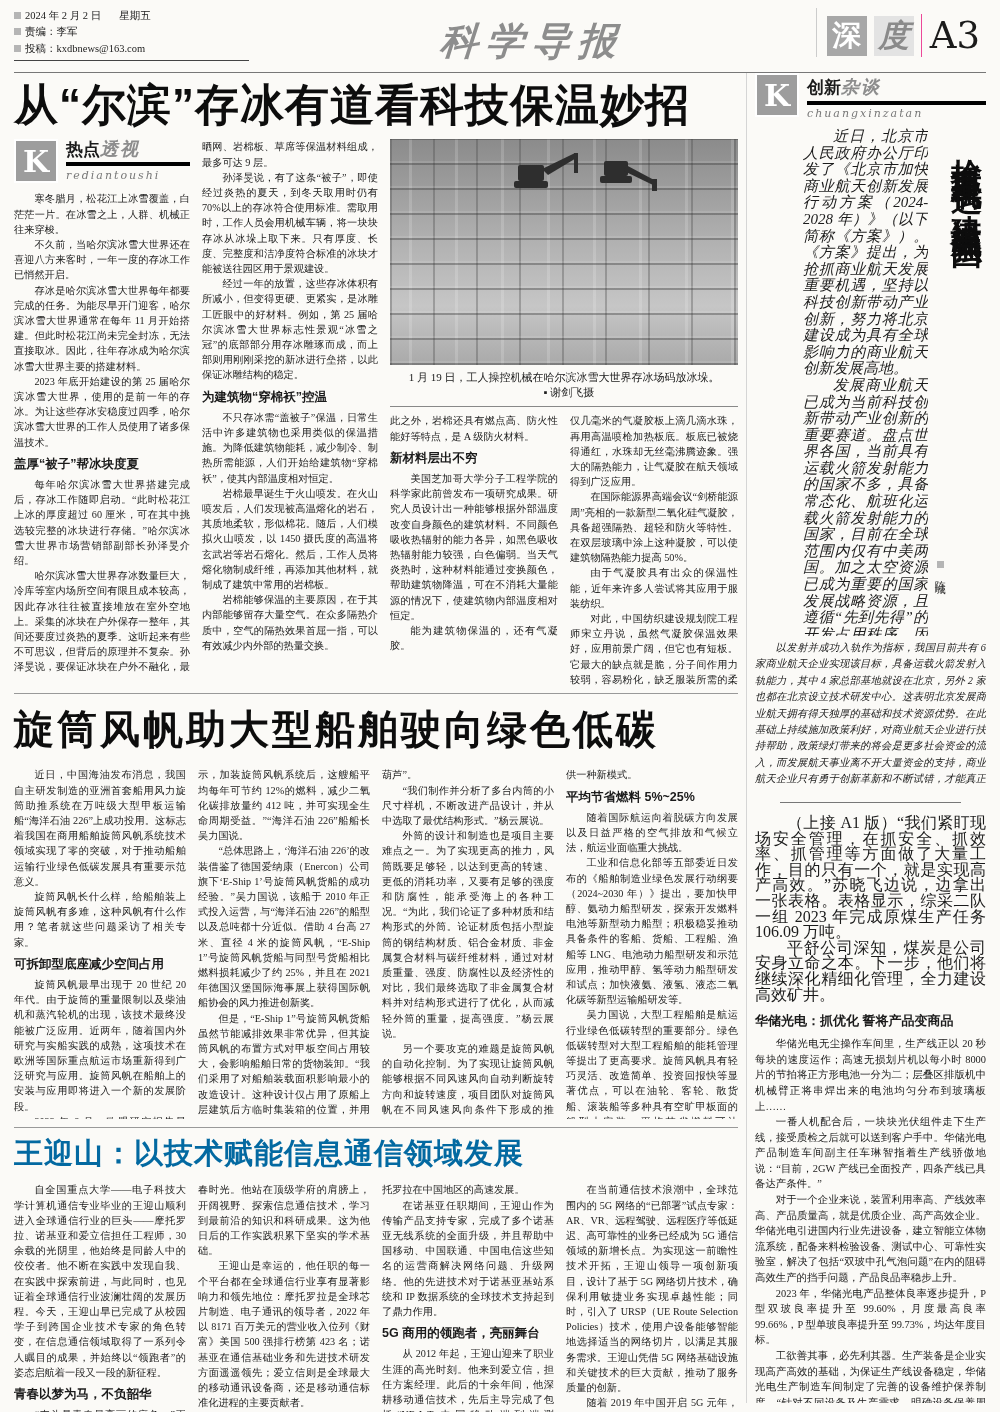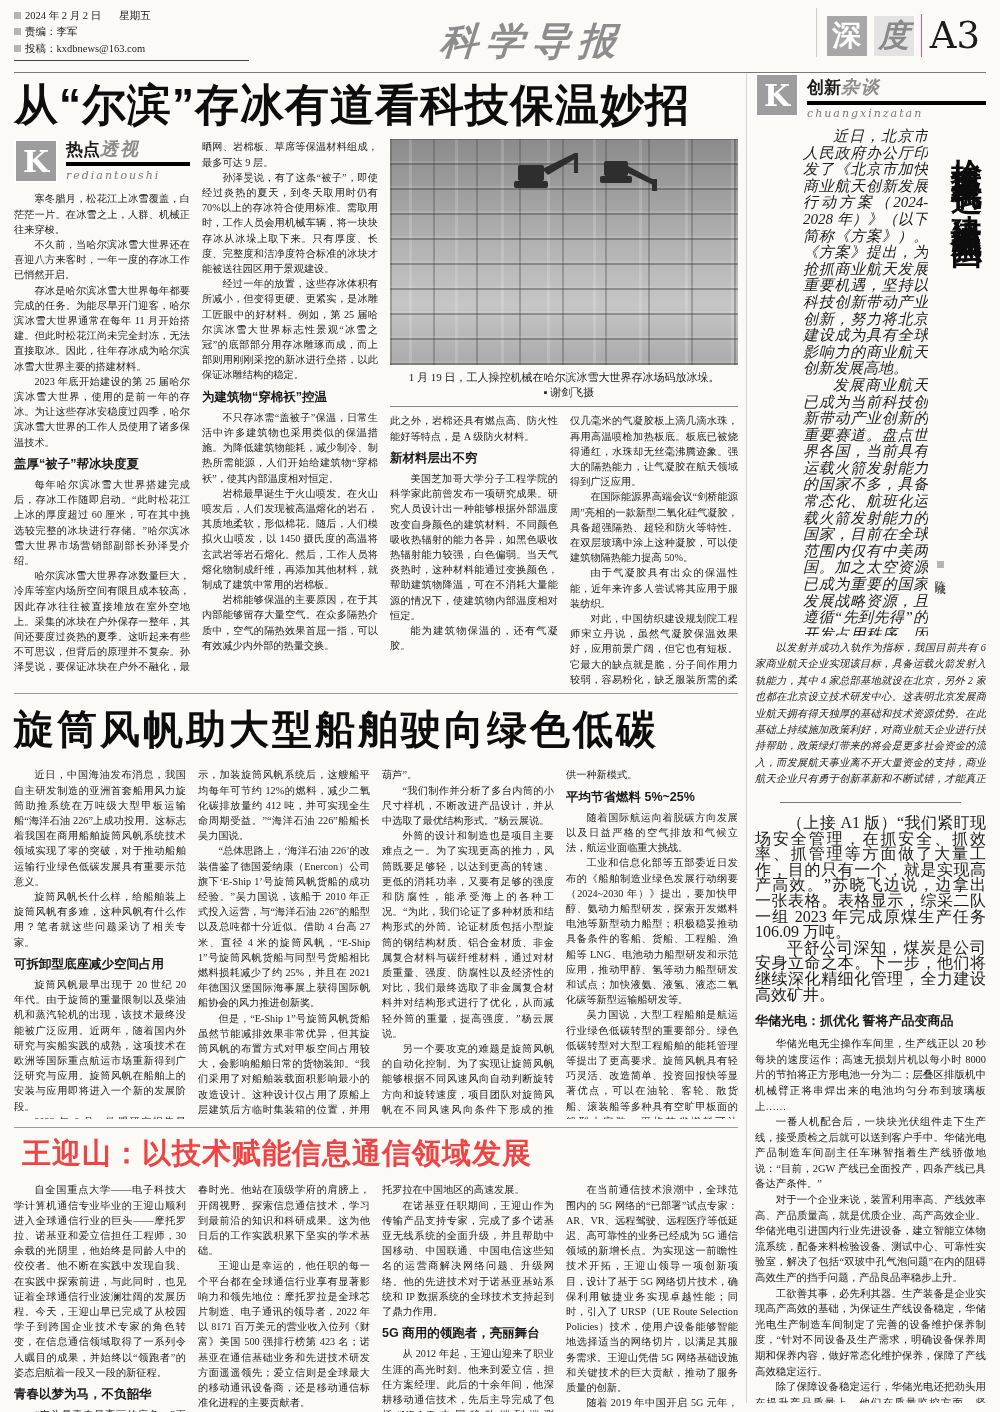--- a/index.html
+++ b/index.html
@@ -22,22 +22,22 @@
   .depth2{width:40px;height:40px;background:#e3e3e3;color:#8a8a8a;font-weight:bold;font-size:31px;
           font-style:italic;font-family:"DejaVu Serif",serif;display:flex;align-items:center;justify-content:center;}
   .pageno{font-family:"DejaVu Serif",serif;font-weight:normal;font-size:37px;border-left:1px solid #ec4899;padding-left:8px;}
   .toprule{border-top:1.5px solid #777;margin:2px 0 0;}
 
   
   .h1{font-family:"Liberation Sans","DejaVu Sans",sans-serif;font-weight:bold;color:#0d0d0d;
       font-size:44px;letter-spacing:1px;line-height:1.1;margin:8px 0 10px;}
   .h2{font-family:"Liberation Sans","DejaVu Sans",sans-serif;font-weight:bold;color:#0d0d0d;
       font-size:40px;letter-spacing:3px;margin:8px 0 10px;}
-  .h3{font-family:"Liberation Sans","DejaVu Sans",sans-serif;font-weight:bold;color:#ef4444;
-      font-size:29px;letter-spacing:1px;margin:6px 8px 8px;}
+  .h3{font-family:"Liberation Sans","DejaVu Sans",sans-serif;font-weight:bold;color:#0369a1;
+      font-size:29px;letter-spacing:1px;margin:6px 0 8px;}
 
   
   .kicker{display:flex;align-items:flex-start;gap:8px;margin-bottom:8px;}
   .kbox{width:44px;height:44px;background:#9d9d9d;color:#fff;font-family:"DejaVu Serif",serif;
         font-weight:bold;font-size:30px;display:flex;align-items:center;justify-content:center;
         box-shadow:inset 0 0 0 2px #fff,inset 0 0 0 4px #9d9d9d;}
   .kmeta{flex:1;padding-top:2px;}
   .ktitle{border-bottom:4px solid #000000;padding-bottom:2px;white-space:nowrap;}
   .kt-bold{font-family:"Liberation Sans",sans-serif;font-weight:bold;font-size:17px;}
   .kt-script{font-family:"DejaVu Serif",serif;font-style:italic;font-weight:bold;font-size:18px;color:#8d8d8d;letter-spacing:2px;}
@@ -264,19 +264,20 @@
 
       <div class="jump">
           <p class="para">（上接 A1 版）“我们紧盯现场安全管理，在抓安全、抓效率、抓管理等方面做了大量工作，目的只有一个，就是实现高产高效。”苏晓飞边说，边拿出一张表格。表格显示，综采二队一组 2023 年完成原煤生产任务 106.09 万吨。</p>
           <p class="para">平舒公司深知，煤炭是公司安身立命之本。下一步，他们将继续深化精细化管理，全力建设高效矿井。</p>
         </div>
       <div class="railhead">华储光电：抓优化  誓将产品变商品</div>
       <div class="railbody">
           <p class="para">华储光电无尘操作车间里，生产线正以 20 秒每块的速度运作；高速无损划片机以每小时 8000 片的节拍将正方形电池一分为二；层叠区排版机中机械臂正将串焊出来的电池均匀分布到玻璃板上……</p>
           <p class="para">一番人机配合后，一块块光伏组件走下生产线，接受质检之后就可以送到客户手中。华储光电产品制造车间副主任车琳智指着生产线骄傲地说：“目前，2GW 产线已全面投产，四条产线已具备达产条件。”</p>
           <p class="para">对于一个企业来说，装置利用率高、产线效率高、产品质量高，就是优质企业、高产高效企业。华储光电引进国内行业先进设备，建立智能立体物流系统，配备来料检验设备、测试中心、可靠性实验室，解决了包括“双玻中孔气泡问题”在内的阻碍高效生产的挡手问题，产品良品率稳步上升。</p>
+          <p class="para">2023 年，华储光电产品整体良率逐步提升，P 型双玻良率提升至 99.60%，月度最高良率 99.66%，P 型单玻良率提升至 99.73%，均达年度目标。</p>
           <p class="para">工欲善其事，必先利其器。生产装备是企业实现高产高效的基础，为保证生产线设备稳定，华储光电生产制造车间制定了完善的设备维护保养制度，“针对不同设备及生产需求，明确设备保养周期和保养内容，做好常态化维护保养，保障了产线高效稳定运行。</p>
           <p class="para">除了保障设备稳定运行，华储光电还把劲头用在提升产品质量上。他们在质量监控方面，坚持“人、机、料、法、环”的闭环分析，增强质量意识培训，加强关键工艺参数的监控，重点加强产品关键指标检测标准化管理，满足市场需求。</p>
         </div>
     </div>
   </div>
 
 </div>
 
 </body></html>

